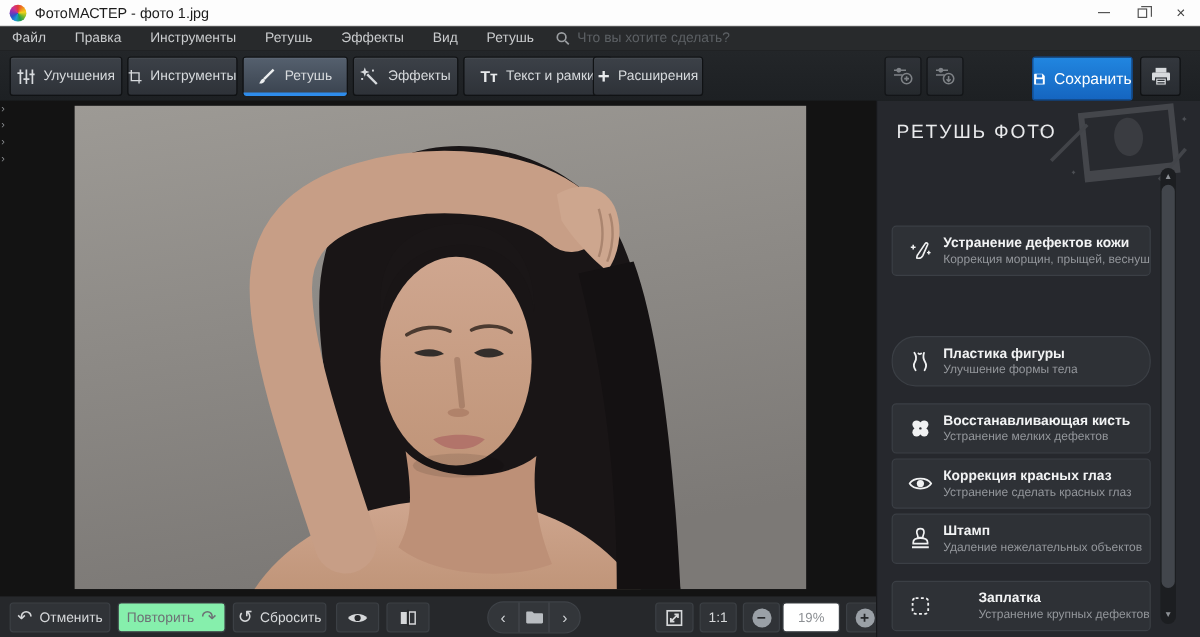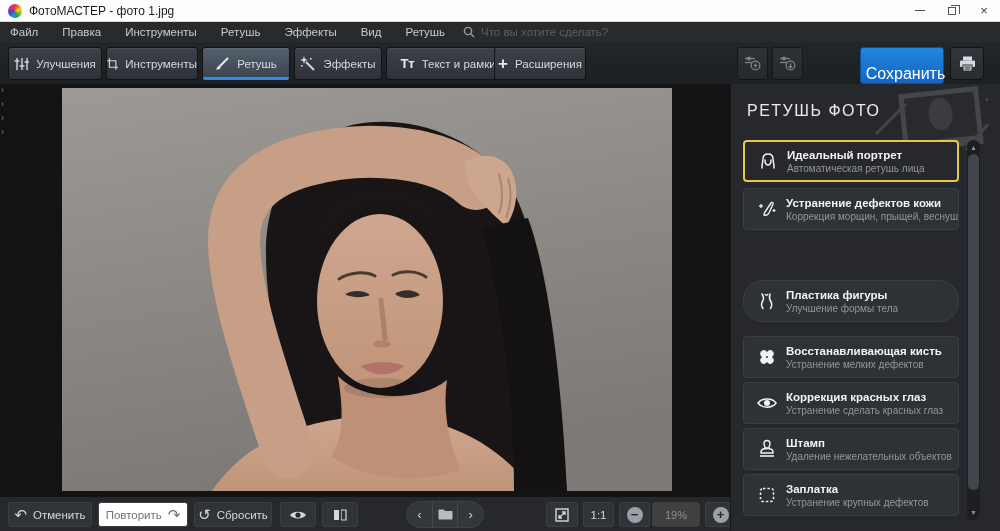--- a/index.html
+++ b/index.html
@@ -34,44 +34,44 @@
     background:linear-gradient(#3c4148,#2e3238); display:flex; align-items:center; justify-content:center;
     gap:7px; color:#d7dadd; font-size:11.5px; box-shadow:inset 0 1px 0 rgba(255,255,255,.06); }
   .tab.active { background:linear-gradient(#55606e,#3a434f); }
   .tab.active::after { content:""; position:absolute; left:0; right:0; bottom:-1px; height:3px; background:#2e8ceb; border-radius:0 0 2px 2px; }
   .tab svg, .iconbtn svg { display:block; }
   .tt-glyph { font-size:13px; font-weight:bold; color:#e8eaec; letter-spacing:0; }
   .plus-glyph { font-size:17px; font-weight:bold; color:#e8eaec; line-height:10px; }
   .iconbtn { position:absolute; top:5px; height:33px; width:31px; border:1px solid #101214; border-radius:3px;
     background:linear-gradient(#33373d,#282c31); display:flex; align-items:center; justify-content:center; opacity:.75; }
   .save-btn { position:absolute; top:5px; left:860px; width:84px; height:37px; border-radius:3px;
-    background:linear-gradient(#2186e0,#1565c0); border:1px solid #0f4f99; color:#fff; font-size:16px;
-    display:flex; align-items:flex-end; justify-content:center; gap:7px; }
+    background:linear-gradient(#2186e0,#1565c0); border:1px solid #0f4f99; color:#fff; font-size:13px;
+    display:flex; align-items:center; justify-content:center; gap:7px; }
   .print-btn { position:absolute; top:5px; left:950px; width:34px; height:33px; border:1px solid #101214; border-radius:3px;
     background:linear-gradient(#33373d,#282c31); display:flex; align-items:center; justify-content:center; }
 
   
   .canvas { position:absolute; left:0; top:84px; width:730px; height:413px; background:#131313; }
   .edge-chevrons { position:absolute; left:1px; top:2px; display:flex; flex-direction:column; gap:5px; }
   .edge-chevrons span { color:#8a8d90; font-size:9px; line-height:9px; }
   .photo { position:absolute; left:62px; top:4px; width:610px; height:403px; }
 
   
   .bottombar { position:absolute; left:0; top:497px; width:730px; height:34px; background:#26282b; }
   .bbtn { position:absolute; top:5px; height:25px; background:#303337; border:1px solid #3c4045; border-radius:3px;
     color:#d6d8da; font-size:11.5px; display:flex; align-items:center; justify-content:center; gap:6px; }
-  .bbtn.disabled { color:#6d7175; background:#ffffff; }
+  .bbtn.disabled { color:#6d7175; background:#86efac; }
   .arrow-glyph { font-size:15px; line-height:12px; }
   .navpill { position:absolute; left:406px; top:4px; width:78px; height:27px; border-radius:14px;
     background:#33363a; border:1px solid #3e4247; display:flex; align-items:center; }
   .navseg { flex:1; display:flex; align-items:center; justify-content:center; color:#cfd2d5; font-size:13px; height:100%; }
   .navseg + .navseg { border-left:1px solid #44484d; }
   .zoom-circle { width:16px; height:16px; border-radius:50%; background:#9aa0a6; color:#26282b;
     font-size:13px; font-weight:bold; display:flex; align-items:center; justify-content:center; line-height:0; }
-  .zoom-val { position:absolute; left:652px; top:5px; width:48px; height:25px; background:#404040; border:1px solid #3a3e43;
+  .zoom-val { position:absolute; left:652px; top:5px; width:48px; height:25px; background:#ffffff; border:1px solid #3a3e43;
     border-radius:3px; color:#8d9094; font-size:11px; display:flex; align-items:center; justify-content:center; }
 
   
   .sidebar { position:absolute; left:730px; top:84px; width:270px; height:447px; background:#26282d; border-left:1px solid #17181b; }
   .sb-title { position:absolute; left:16px; top:18px; color:#e9eaec; font-size:16px; letter-spacing:1.5px; }
   .sb-deco { position:absolute; right:4px; top:0; width:150px; height:72px; opacity:.55; }
   .tool { position:absolute; left:12px; width:216px; height:42px; background:#2e3136; border:1px solid #3b3f45;
     border-radius:4px; display:flex; align-items:center; padding-left:8px; }
   .tool.selected { border:2px solid #e9c64a; background:#26282c; }
   .tool-icon { width:30px; display:flex; align-items:center; justify-content:center; flex:0 0 30px; }
@@ -325,32 +325,20 @@
         <ellipse cx="95" cy="30" rx="12" ry="16" fill="#55575c"></ellipse>
       </g>
       <line x1="30" y1="50" x2="60" y2="20" stroke="#595c61" stroke-width="3"></line>
       <line x1="120" y1="66" x2="142" y2="40" stroke="#595c61" stroke-width="3"></line>
       <text x="18" y="28" fill="#6e7176" font-size="10">✦</text>
       <text x="138" y="18" fill="#6e7176" font-size="7">✦</text>
       <text x="46" y="62" fill="#6e7176" font-size="6">✦</text>
     </svg>
     <div class="sb-title">РЕТУШЬ ФОТО</div>
 
-    <div class="tool selected" style="top:56px;">
-      <div class="tool-icon">
-        <svg width="20" height="20" viewBox="0 0 20 20">
-            <path d="M4,17 C4,12 5,10 5,8 C5,4.8 7.2,3 10,3 C12.8,3 15,4.8 15,8 C15,10 16,12 16,17" fill="none" stroke="#f0f1f2" stroke-width="1.5" stroke-linecap="round"></path>
-            <path d="M7,9 C7,12 8.3,14 10,14 C11.7,14 13,12 13,9" fill="none" stroke="#f0f1f2" stroke-width="1.5" stroke-linecap="round"></path>
-          </svg>
-      </div>
-      <div class="tool-text">
-        <div class="tool-title">Идеальный портрет</div>
-        <div class="tool-sub">Автоматическая ретушь лица</div>
-      </div>
-    </div>
 
     <div class="tool" style="top:104px;">
       <div class="tool-icon">
         <svg width="20" height="20" viewBox="0 0 20 20">
             <path d="M8,13 L14,4 C14.8,2.8 16.5,3.5 16,5 L12,14 C11,16 9,16.5 7,16 C7,14.5 7,13.8 8,13 Z" fill="none" stroke="#f0f1f2" stroke-width="1.4"></path>
             <line x1="4" y1="5" x2="4" y2="9" stroke="#f0f1f2" stroke-width="1.3"></line>
             <line x1="2" y1="7" x2="6" y2="7" stroke="#f0f1f2" stroke-width="1.3"></line>
             <line x1="17" y1="10" x2="17" y2="13" stroke="#f0f1f2" stroke-width="1.2"></line>
             <line x1="15.5" y1="11.5" x2="18.5" y2="11.5" stroke="#f0f1f2" stroke-width="1.2"></line>
           </svg>
@@ -414,21 +402,21 @@
             <path d="M4,13 C4,11 6,9.5 10,9.5 C14,9.5 16,11 16,13 L16,14 L4,14 Z" fill="none" stroke="#f0f1f2" stroke-width="1.4"></path>
             <line x1="3" y1="17" x2="17" y2="17" stroke="#f0f1f2" stroke-width="1.6"></line>
           </svg>
       </div>
       <div class="tool-text">
         <div class="tool-title">Штамп</div>
         <div class="tool-sub">Удаление нежелательных объектов</div>
       </div>
     </div>
 
-    <div class="tool" style="top:390px;">
+    <div class="tool" style="top:400px;justify-content:space-between;">
       <div class="tool-icon">
         <svg width="20" height="20" viewBox="0 0 20 20">
             <rect x="3.5" y="3.5" width="13" height="13" rx="2.5" fill="none" stroke="#f0f1f2" stroke-width="1.5" stroke-dasharray="2.4 2"></rect>
           </svg>
       </div>
       <div class="tool-text">
         <div class="tool-title">Заплатка</div>
         <div class="tool-sub">Устранение крупных дефектов</div>
       </div>
     </div>

